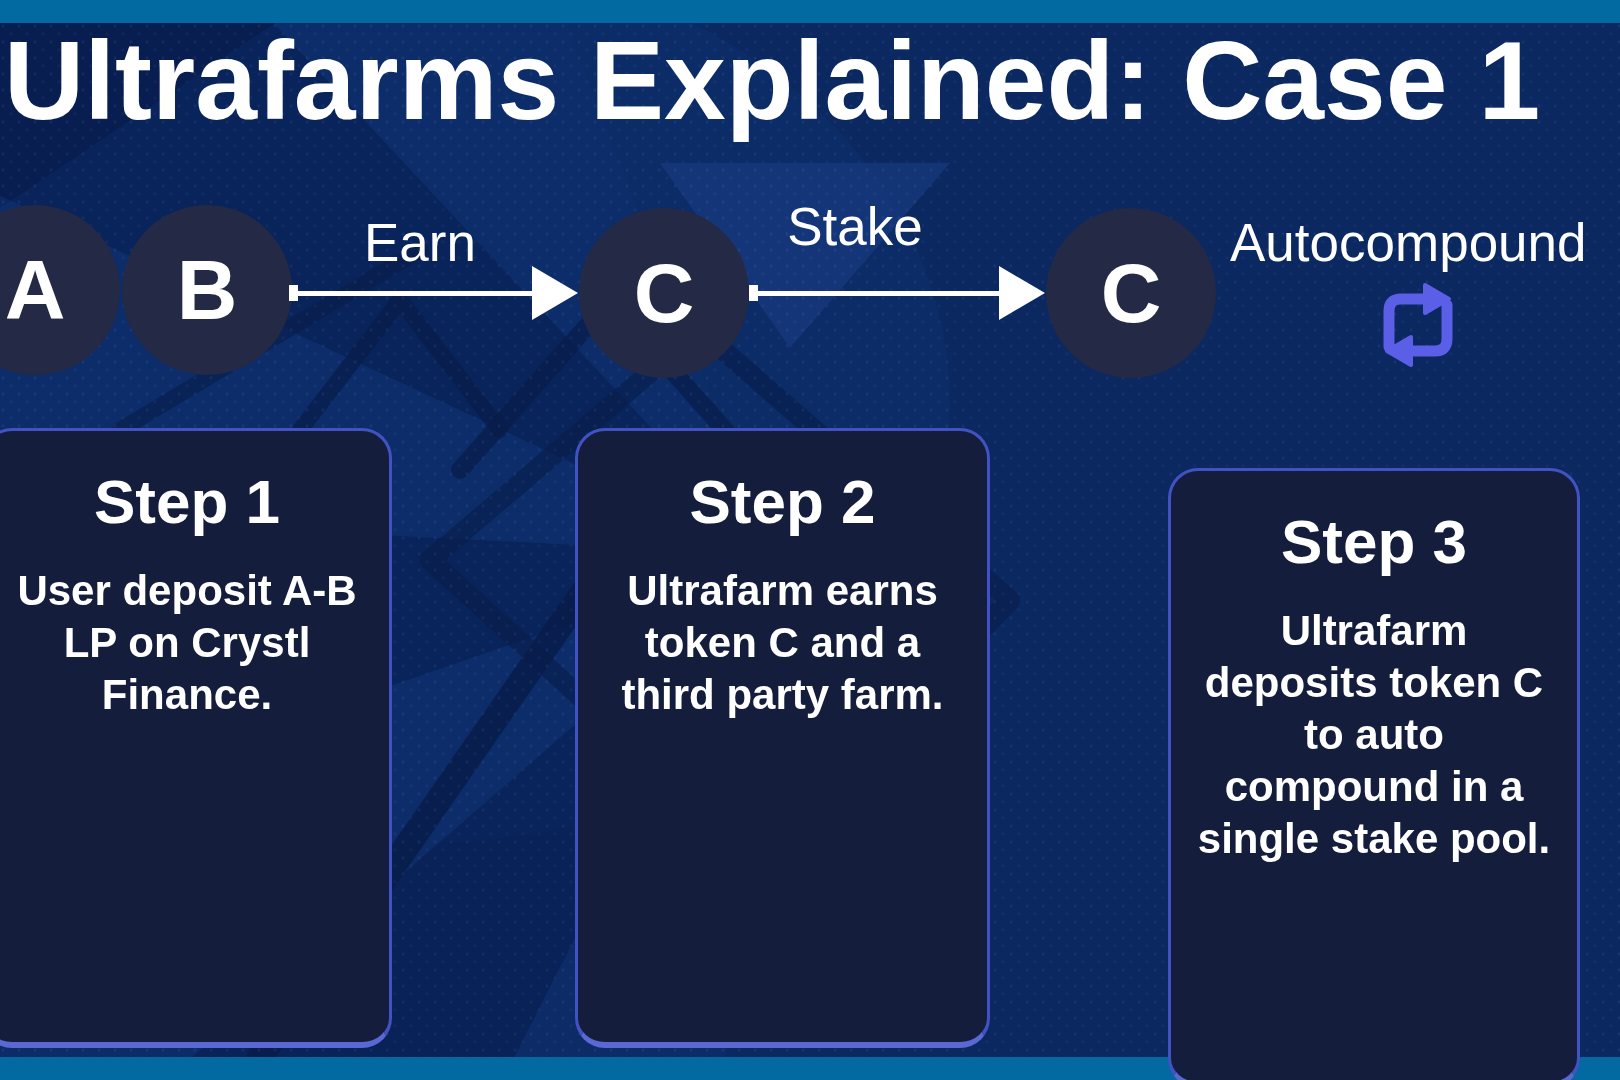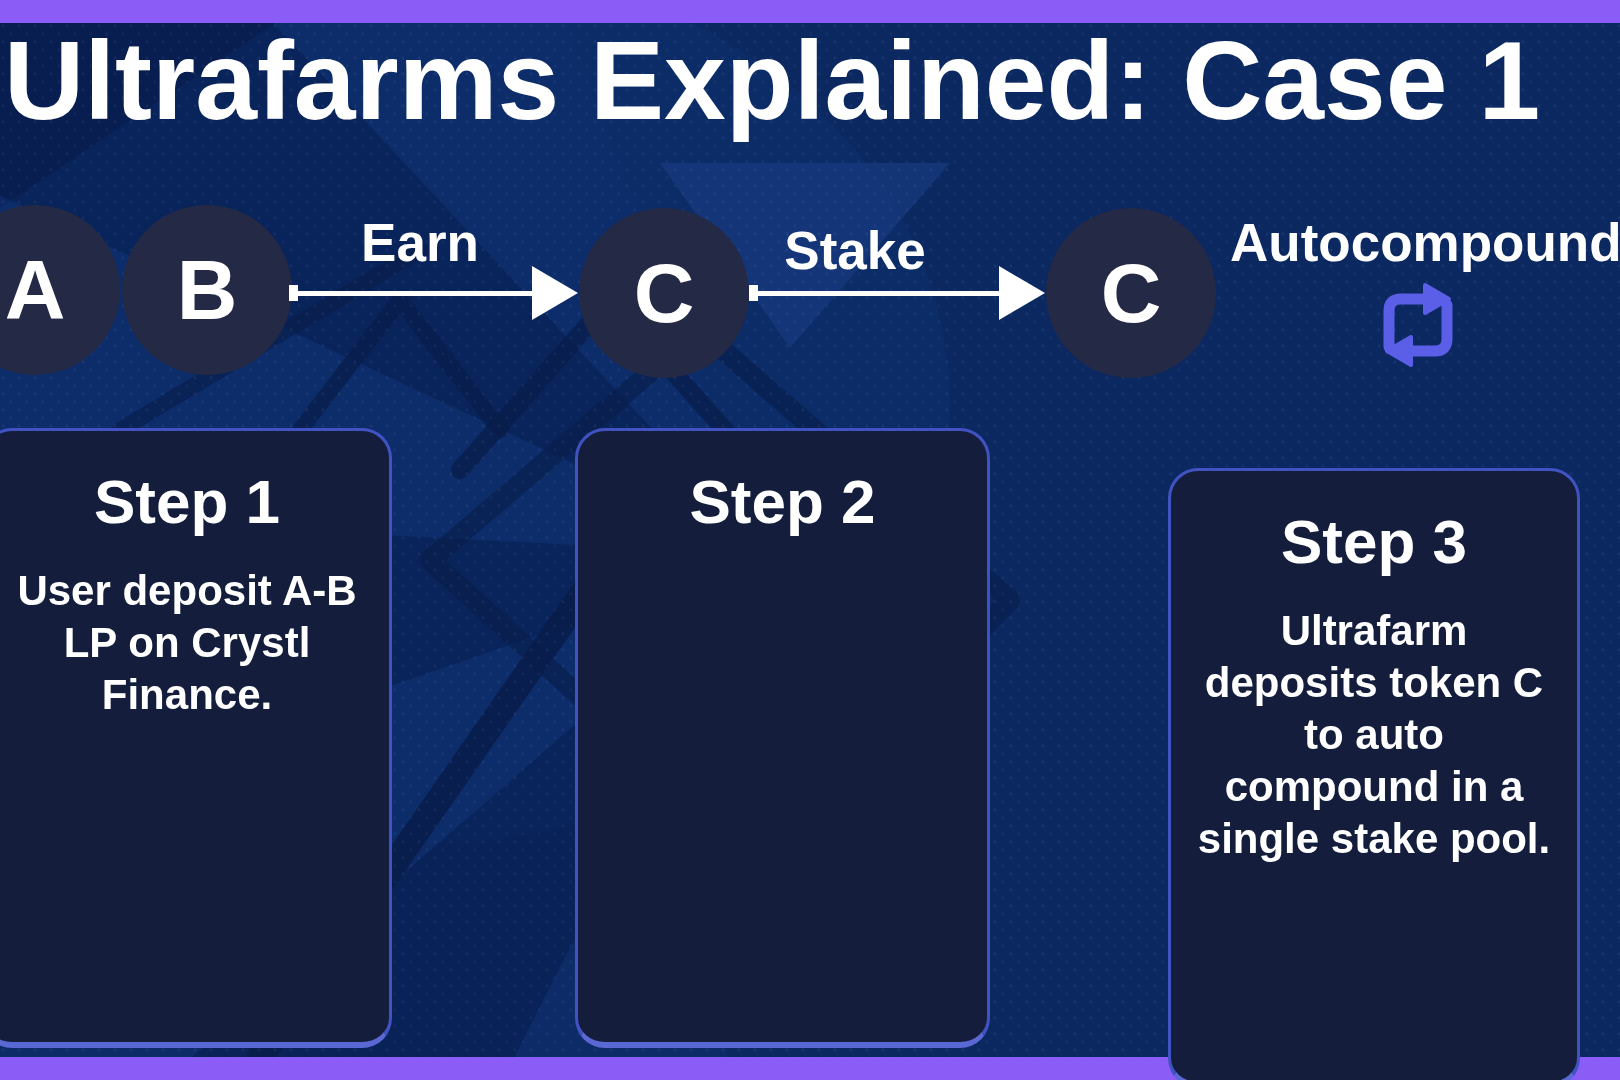--- a/index.html
+++ b/index.html
@@ -1,37 +1,37 @@
 <!DOCTYPE html>
 <html><head>
 <meta charset="utf-8">
 <style>
   html,body{margin:0;padding:0;background:#e8e8e8;}
   .stage{
-    position:relative;width:1620px;height:1080px;background:#8b5cf6;
+    position:relative;width:1620px;height:1080px;background:#0369a1;
     overflow:hidden;font-family:"Liberation Sans",sans-serif;
     -webkit-font-smoothing:antialiased;
   }
   .canvas{
     position:absolute;left:0;top:23px;width:1620px;height:1034px;
     background:#0b2861;overflow:hidden;
   }
   .canvas svg{position:absolute;left:0;top:0;}
   .page-title{
     position:absolute;left:4px;top:26px;z-index:3;
     font-size:111px;font-weight:800;letter-spacing:0px;color:#ffffff;
     white-space:nowrap;line-height:1;
   }
   .token{
     position:absolute;z-index:3;width:170px;height:170px;border-radius:50%;
     background:#242945;display:flex;align-items:center;justify-content:center;
     color:#ffffff;font-size:84px;font-weight:700;line-height:1;
   }
   .flow-label{
-    position:absolute;z-index:3;color:#ffffff;font-size:53px;font-weight:700;
+    position:absolute;z-index:3;color:#ffffff;font-size:53px;font-weight:400;
     line-height:1;white-space:nowrap;text-align:center;
   }
   .arrow{position:absolute;z-index:3;height:0;}
   .arrow .tail{position:absolute;left:0;top:-8px;width:9px;height:16px;background:#ffffff;}
   .arrow .shaft{position:absolute;left:6px;right:40px;top:-2.5px;height:5px;background:#ffffff;}
   .arrow .head{
     position:absolute;right:0;top:-27px;width:0;height:0;
     border-top:27px solid transparent;border-bottom:27px solid transparent;
     border-left:46px solid #ffffff;
   }
@@ -106,21 +106,21 @@
     <span>C</span>
   </div>
 
   <div class="flow-label" style="left:270px;top:216px;width:300px;">Earn</div>
   <div class="arrow" style="left:289px;top:293px;width:289px;">
     <div class="tail"></div>
     <div class="shaft"></div>
     <div class="head"></div>
   </div>
 
-  <div class="flow-label" style="left:705px;top:224px;width:300px;">Stake</div>
+  <div class="flow-label" style="left:705px;top:200px;width:300px;">Stake</div>
   <div class="arrow" style="left:749px;top:293px;width:296px;">
     <div class="tail"></div>
     <div class="shaft"></div>
     <div class="head"></div>
   </div>
 
   <div class="flow-label" style="left:1230px;top:216px;text-align:right;">Autocompound</div>
   <svg class="loop-icon" style="left:1372px;top:280px;" width="92" height="90" viewBox="0 0 92 90">
     <g stroke="#5b5fe8" stroke-width="11" fill="none" stroke-linecap="round" stroke-linejoin="round">
       <path d="M17,67 L17,31 Q17,19 29,19 L56,19"></path>
@@ -134,20 +134,23 @@
 
   <div class="step-card" style="left:-18px;width:410px;">
     <h2 class="step-heading">Step 1</h2>
     <p class="step-body">User deposit A-B
 LP on Crystl
 Finance.</p>
   </div>
 
   <div class="step-card" style="left:575px;width:415px;">
     <h2 class="step-heading">Step 2</h2>
+    <p class="step-body">Ultrafarm earns
+token C and a
+third party farm.</p>
   </div>
 
   <div class="step-card" style="left:1168px;width:412px;margin-top:40px;">
     <h2 class="step-heading">Step 3</h2>
     <p class="step-body">Ultrafarm
 deposits token C
 to auto
 compound in a
 single stake pool.</p>
   </div>

